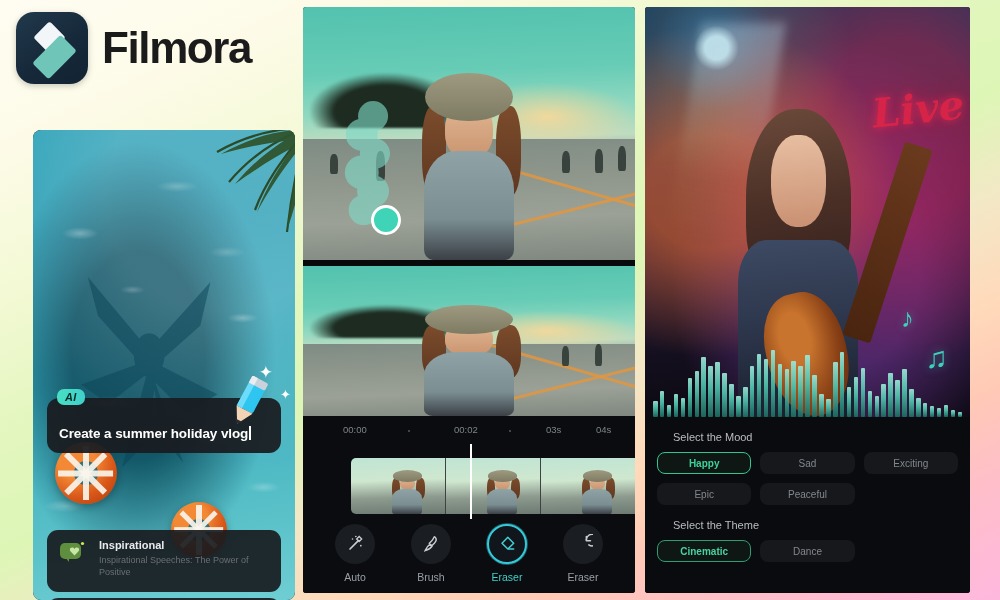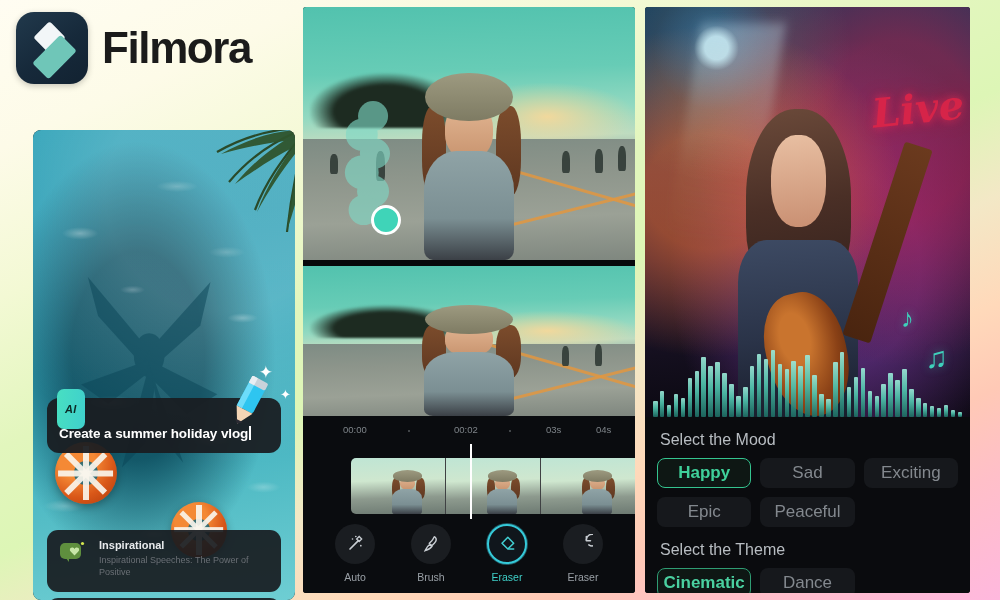--- a/index.html
+++ b/index.html
@@ -98,21 +98,21 @@
   
   .prompt-card {
     position: absolute; left: 14px; right: 14px; top: 268px;
     background: rgba(26,29,33,.94); border-radius: 12px;
     padding: 16px 12px 12px;
   }
   .ai-badge {
     position: absolute; left: 10px; top: -9px;
     background: linear-gradient(95deg,#48dfc2,#3fd0cc);
     color: #0b2a26; font-size: 11px; font-weight: 700; font-style: italic;
-    padding: 14px 8px; border-radius: 7px; letter-spacing: .3px;
+    padding: 2px 8px; border-radius: 7px; letter-spacing: .3px;
   }
   .prompt-text {
     color: #ffffff; font-size: 13.5px; font-weight: 700; letter-spacing: -.1px;
     white-space: nowrap;
     margin-top: 12px;
   }
   .caret {
     display: inline-block; width: 1.5px; height: 14px; background: #fff;
     vertical-align: -2px; margin-left: 1px;
   }
@@ -283,26 +283,26 @@
   }
   .vbar {
     flex: 1; border-radius: 1px;
     background: linear-gradient(180deg,#9ce8d8 0%,#4fc3ad 45%,#1d6b62 100%);
     opacity: .92;
   }
   .note { position: absolute; color: #3fd0bb; line-height: 1; text-shadow: 0 0 8px rgba(63,208,187,.5); }
   #note-1 { right: 56px; top: 298px; font-size: 26px; }
   #note-2 { right: 22px; top: 336px; font-size: 30px; }
   .controls { position: absolute; left: 0; right: 0; top: 410px; bottom: 0; background: #0a0b0e; padding: 12px 12px 0; }
-  .ctl-label { color: #b8bdc2; font-size: 16px; margin: 2px 3px 9px; }
+  .ctl-label { color: #b8bdc2; font-size: 11px; margin: 2px 16px 9px; }
   .chip-grid { display: grid; grid-template-columns: repeat(3, 1fr); gap: 9px; margin-bottom: 14px; }
   .chip {
-    height: 30px; border-radius: 8px; background: #16181c; border: 1px solid transparent;
+    height: 22px; border-radius: 8px; background: #16181c; border: 1px solid transparent;
     display: flex; align-items: center; justify-content: center;
-    color: #83888e; font-size: 17px; cursor: pointer;
+    color: #83888e; font-size: 10px; cursor: pointer;
   }
   .chip.selected {
     background: #0e1714; border-color: #34c48f; color: #3fd09a; font-weight: 700;
   }
   .chip.theme.selected { border-color: #2f9c73; color: #4ad0a0; }
 </style>
 </head>
 <body>
 
 <div class="brand">

